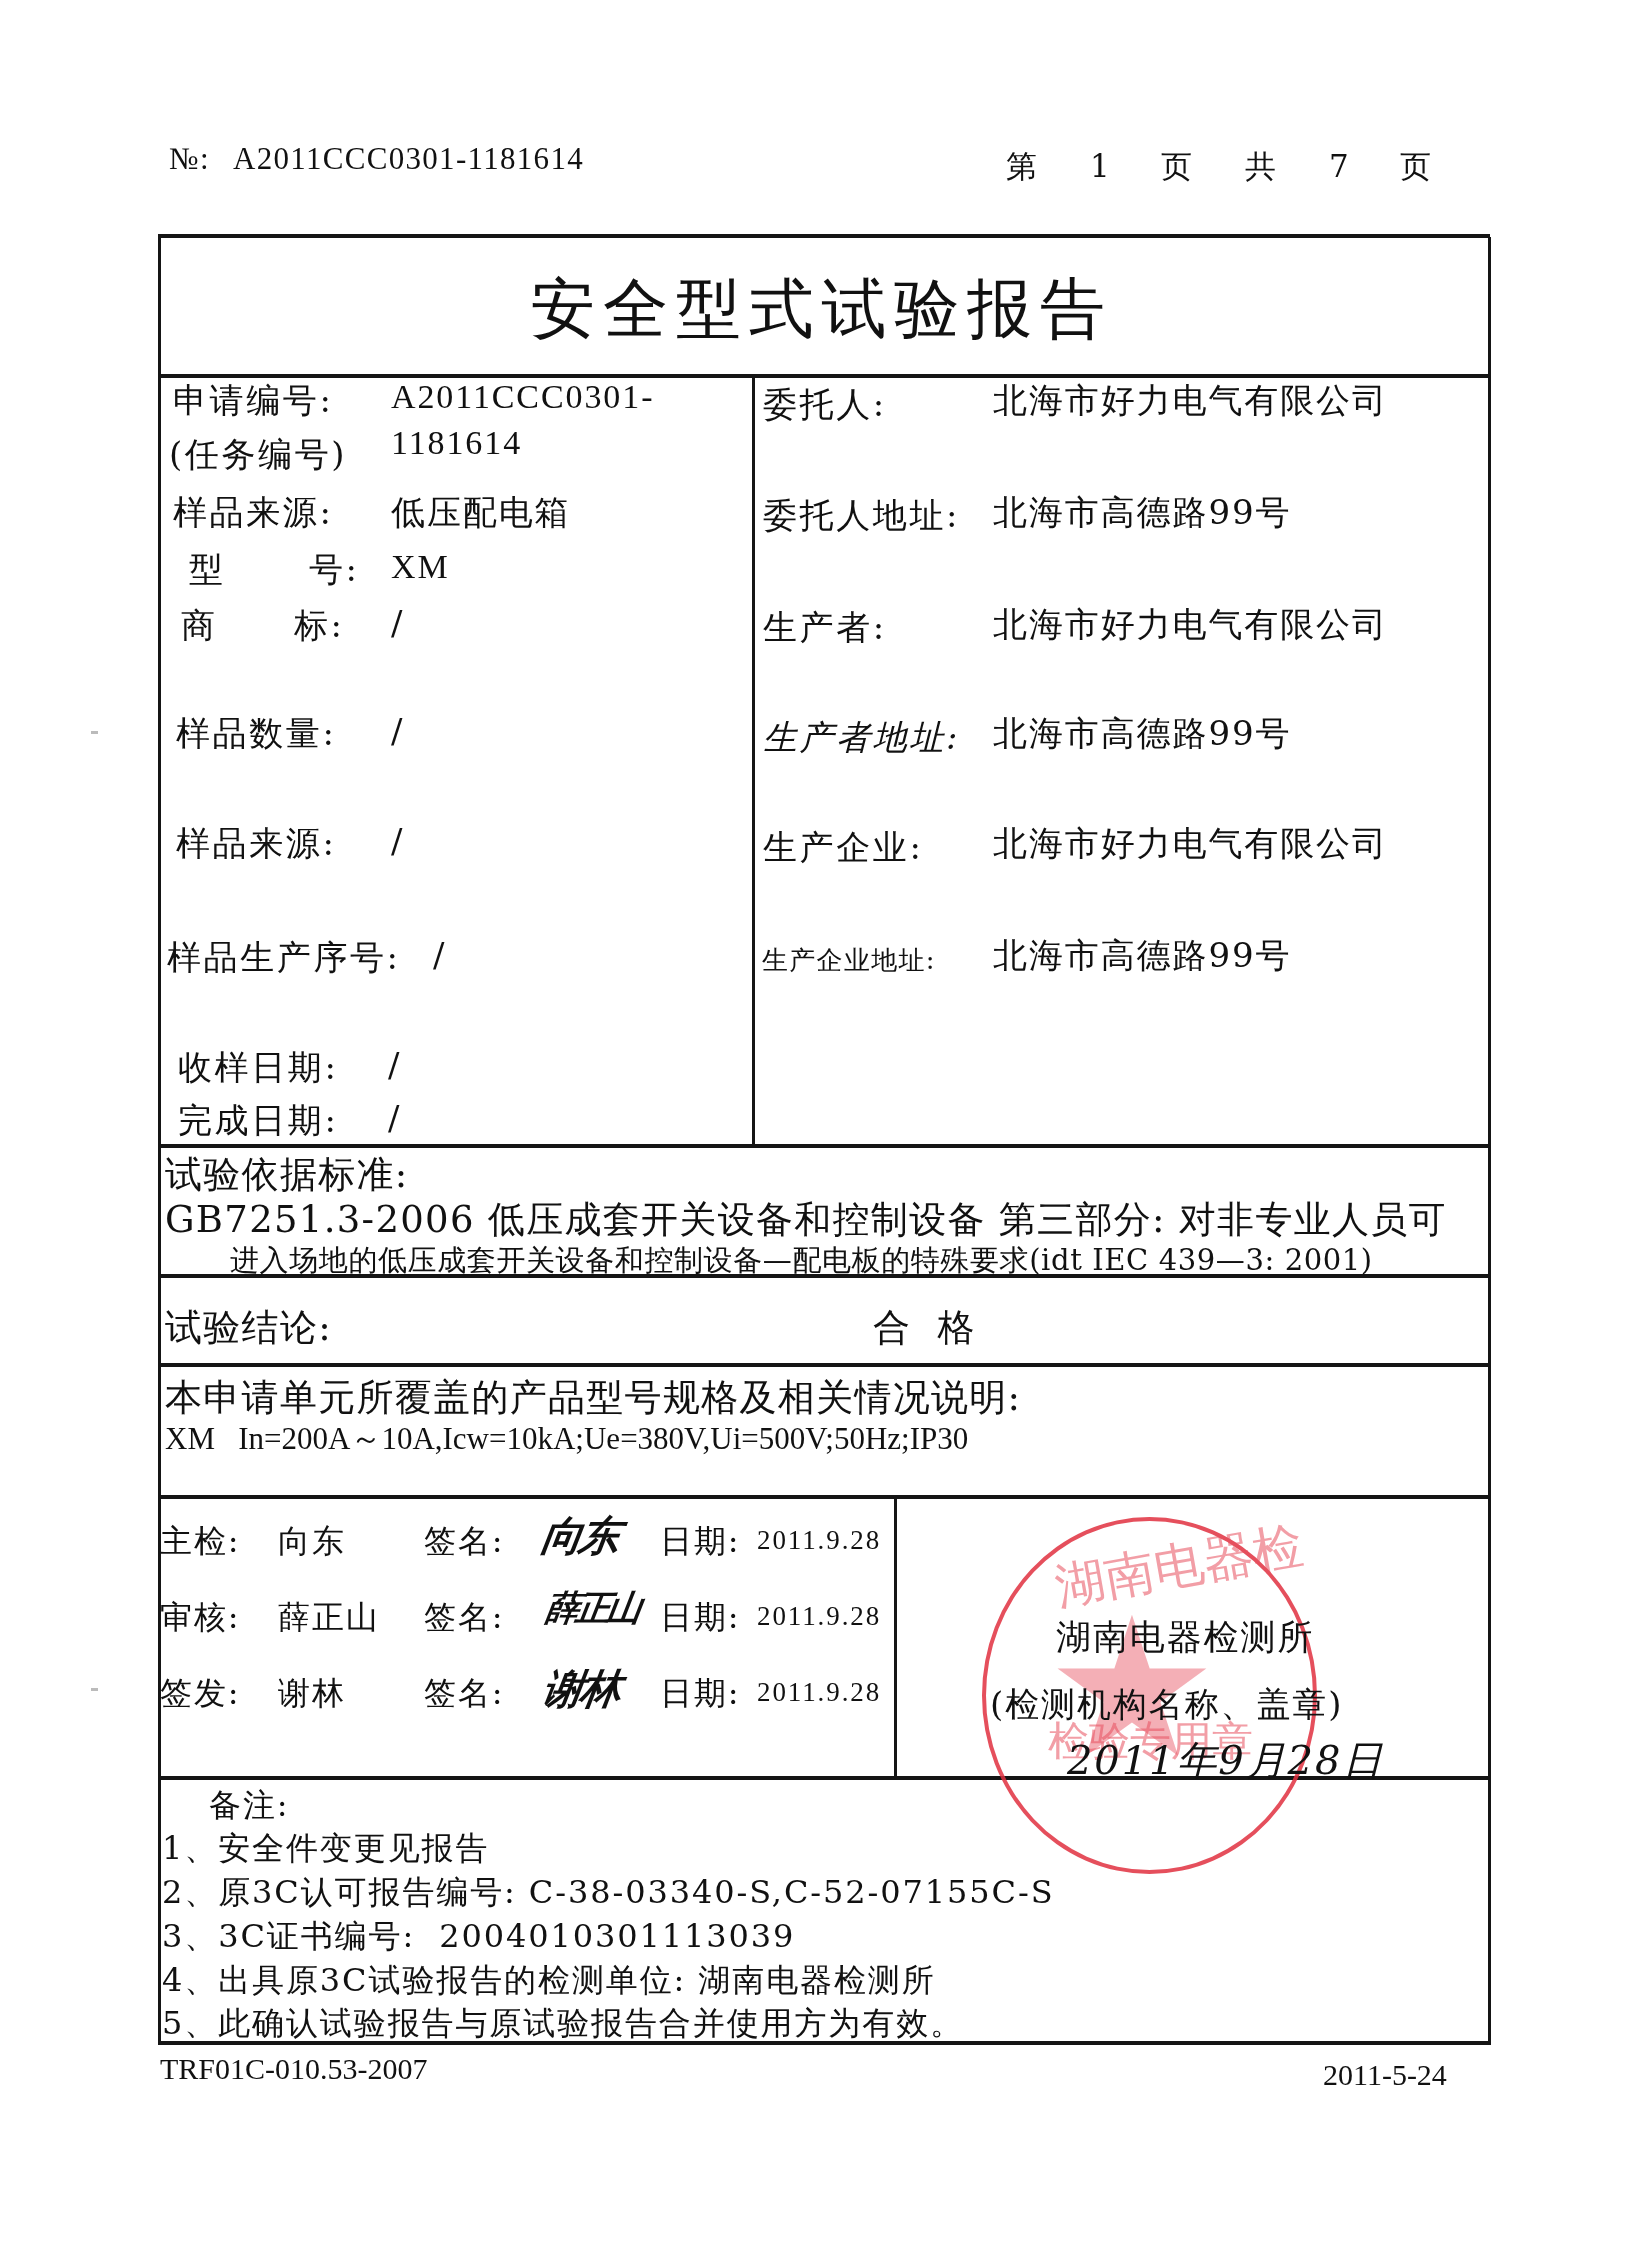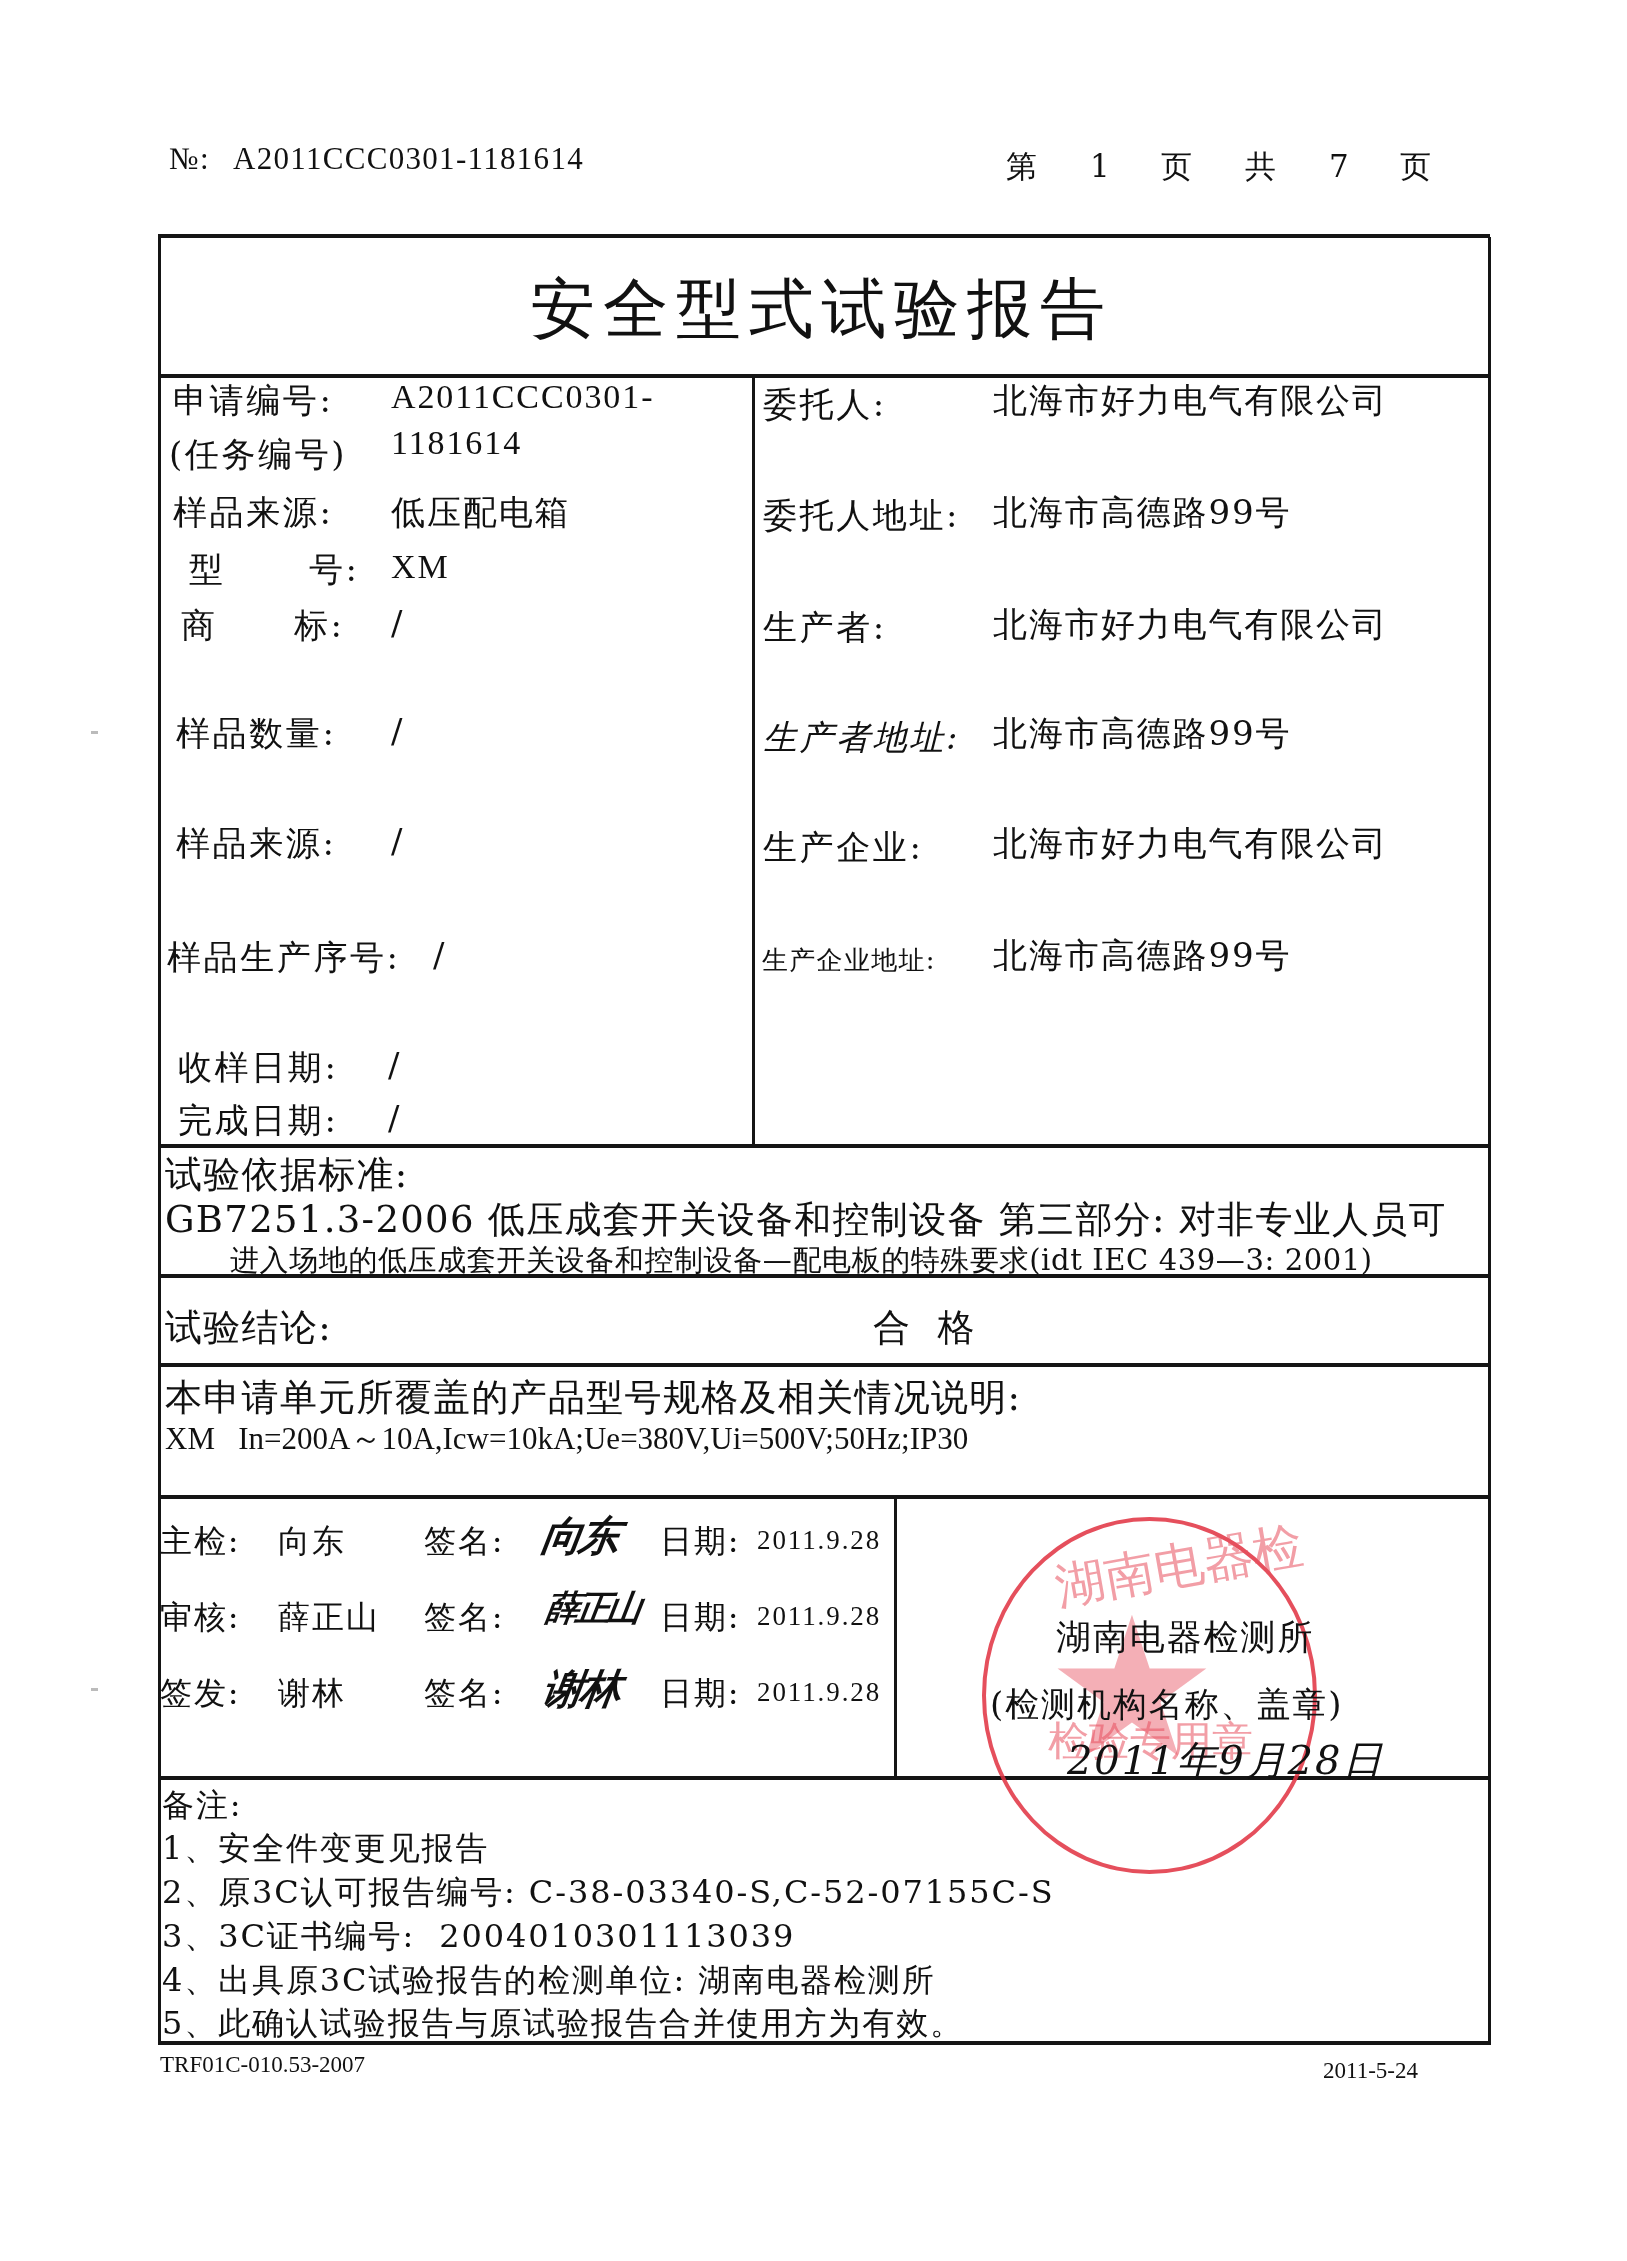--- a/index.html
+++ b/index.html
@@ -14,21 +14,21 @@
   .lbl { font-size: 34px; letter-spacing: 2.6px; }
   .val { font-size: 34px; letter-spacing: 1.9px; }
   .small-lbl { font-size: 26px; letter-spacing: 1.3px; }
   .std { font-size: 37px; letter-spacing: 1.3px; }
   .std2 { font-size: 29px; letter-spacing: 0.6px; }
   .spec { font-size: 31px; }
   .sig-row { font-size: 32px; letter-spacing: 1.9px; }
   .sig-hand { font-family: "DejaVu Sans", sans-serif; font-size: 41px; font-style: italic; font-weight: bold; letter-spacing: -3.9px; transform: skewX(-8deg); }
   .date { font-size: 27px; letter-spacing: 1.9px; }
   .rmk { font-size: 32px; letter-spacing: 1.9px; }
-  .foot { font-size: 23px; }
+  .foot { font-size: 30px; }
   .stamp { position: absolute; border: 4.5px solid #e03040; border-radius: 50%; opacity: 0.85; }
   .stamp-text { position: absolute; color: #e8505f; font-size: 50px; opacity: 0.55; }
   .star { position: absolute; color: #e8505f; opacity: 0.45; font-size: 194px; line-height: 1; }
   .scan-mark { position: absolute; width: 6.5px; height: 2.6px; background: #bbb; }
 </style>
 </head>
 <body>
 
 <div class="abs hdr mono" style="left:169px; top:141px;">
   <span>№:</span>
@@ -137,21 +137,21 @@
 
 <div class="stamp" style="left:982px; top:1517px; width:327px; height:349px;"></div>
 <div class="star" style="left:1045px; top:1591px;">★</div>
 <div class="abs stamp-text" style="left:1054px; top:1533px; transform:rotate(-10deg);">湖南电器检</div>
 <div class="abs stamp-text" style="left:1048px; top:1714px; font-size:41px;">检验专用章</div>
 
 <div class="abs sig-row" style="left:1056px; top:1614px; font-size:35px;">湖南电器检测所</div>
 <div class="abs sig-row" style="left:990px; top:1682px; font-size:34px;">(检测机构名称、盖章)</div>
 <div class="abs sig-row" style="left:1067px; top:1733px; font-size:40px;font-style:italic;">2011年9月28日</div>
 
-<div class="abs rmk" style="left:162px; top:1784px;">备注:</div>
+<div class="abs rmk" style="left:162px; top:1784px;padding-left:47px;">备注:</div>
 <div class="abs rmk" style="left:162px; top:1827px;">1、安全件变更见报告</div>
 <div class="abs rmk" style="left:162px; top:1871px;">2、原3C认可报告编号: C-38-03340-S,C-52-07155C-S</div>
 <div class="abs rmk" style="left:162px; top:1915px; white-space:pre;">3、3C证书编号:  2004010301113039</div>
 <div class="abs rmk" style="left:162px; top:1959px;">4、出具原3C试验报告的检测单位: 湖南电器检测所</div>
 <div class="abs rmk" style="left:162px; top:2002px;">5、此确认试验报告与原试验报告合并使用方为有效。</div>
 
 <div class="abs foot mono" style="left:160px; top:2052px;">TRF01C-010.53-2007</div>
 <div class="abs foot mono" style="left:1323px; top:2058px;">2011-5-24</div>
 
 <div class="scan-mark" style="left:91px; top:731px;"></div>

